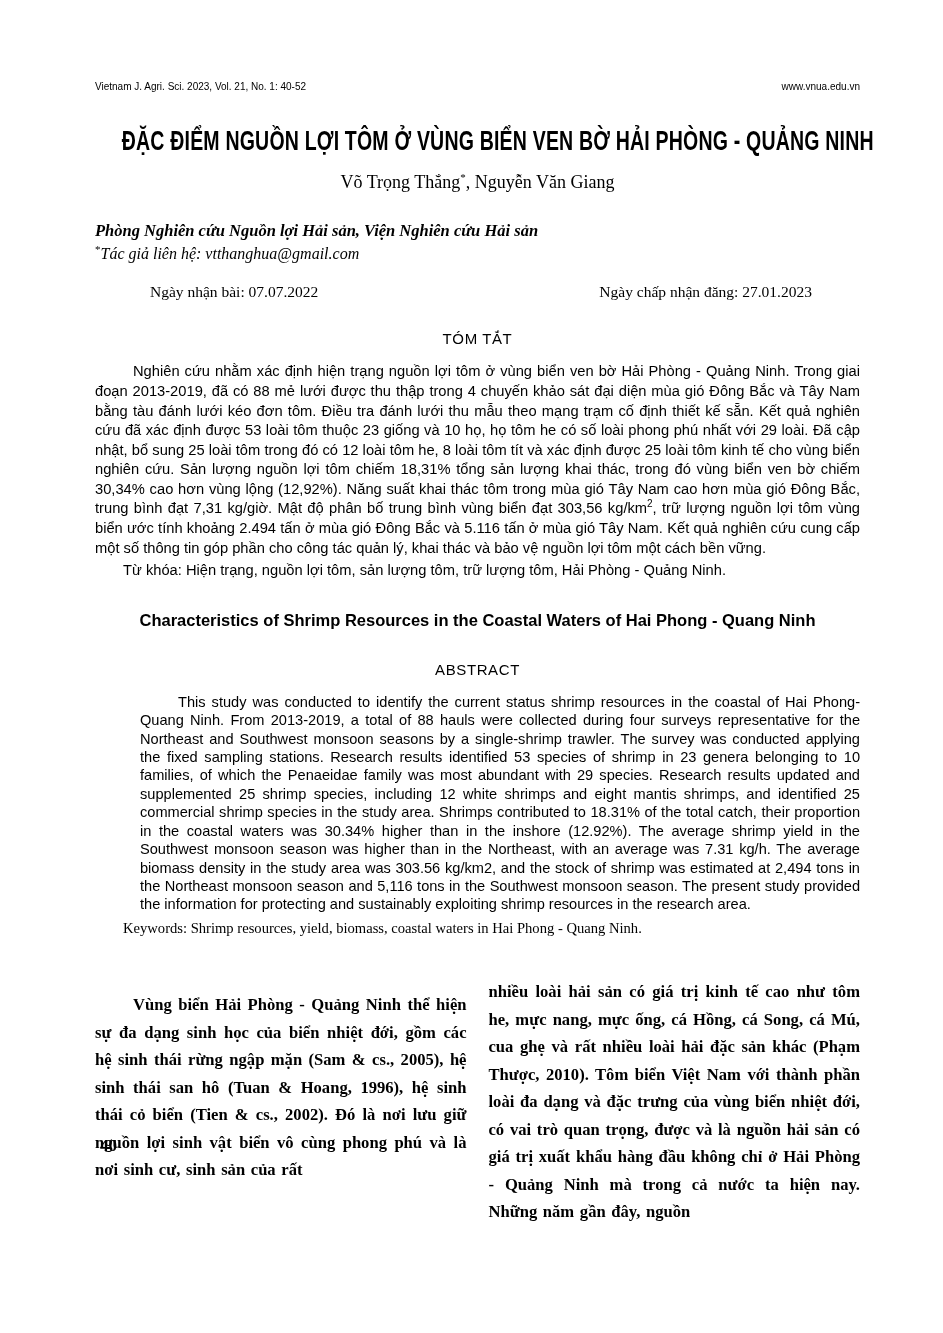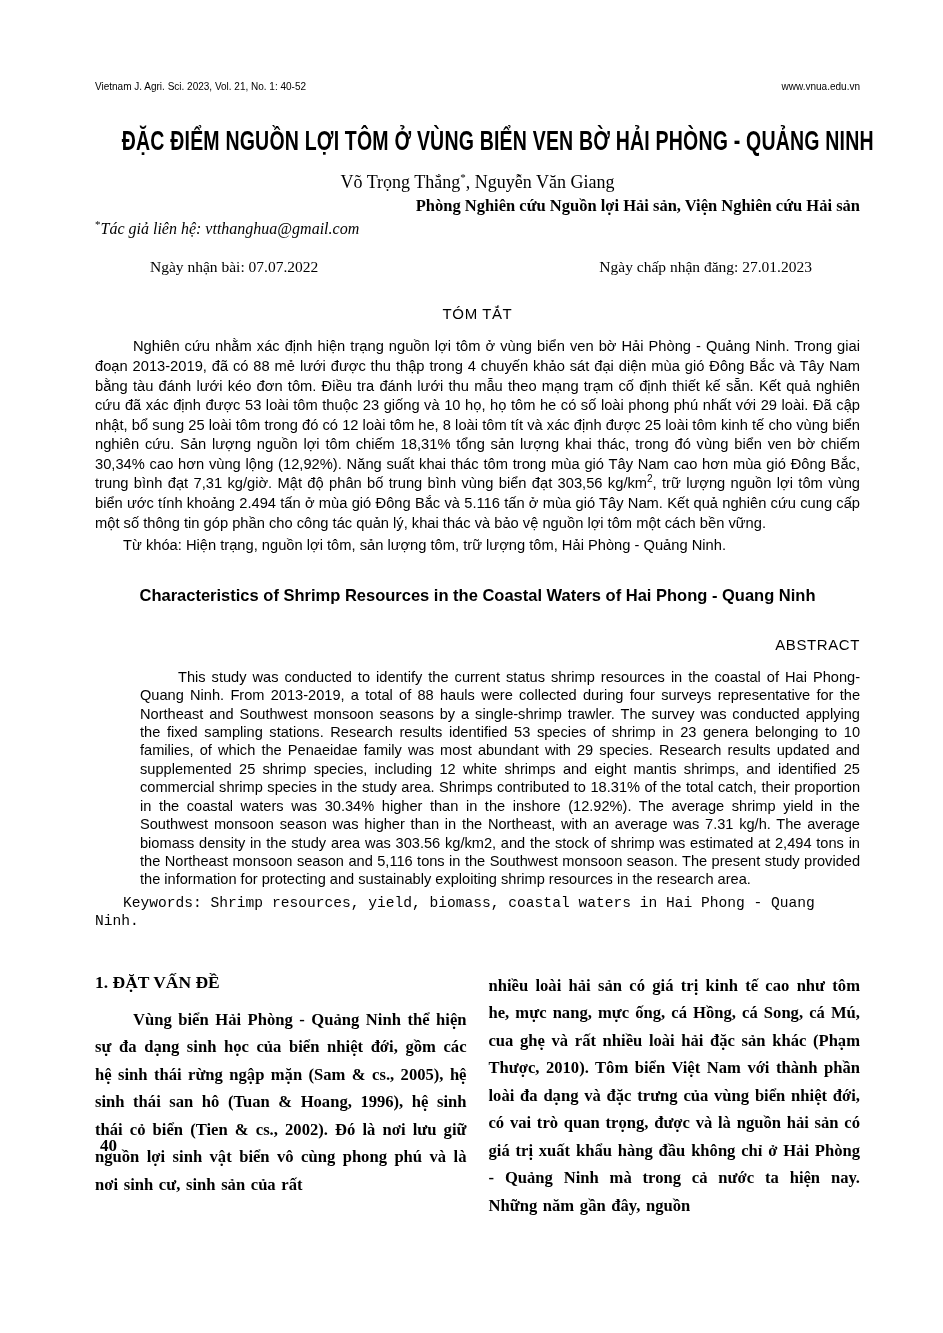--- a/index.html
+++ b/index.html
@@ -40,24 +40,25 @@
   }
 
   .authors {
     margin-top: 18px;
     text-align: center;
     font-size: 18px;
   }
   .authors sup { font-size: 11px; }
 
   .affiliation {
-    margin-top: 3px;
-    text-align: right;
+    margin-top: 28px;
+    text-align: left;
     font-size: 16.5px;
     font-weight: 700;
+    font-style: italic;
   }
 
   .contact {
     margin-top: 2px;
     text-align: left;
     font-size: 16px;
     font-style: italic;
   }
   .contact sup { font-size: 11px; font-style: normal; }
 
@@ -99,39 +100,39 @@
   .title-en {
     margin-top: 30px;
     text-align: center;
     font-family: "Liberation Sans", sans-serif;
     font-weight: 700;
     font-size: 16.5px;
   }
 
   .abstract-en-heading {
     margin-top: 31px;
-    text-align: right;
+    text-align: center;
     font-family: "Liberation Sans", sans-serif;
     font-size: 15px;
     letter-spacing: 0.6px;
   }
 
   .abstract-en-body {
     margin-top: 15px;
     font-family: "Liberation Sans", sans-serif;
     font-size: 14.6px;
     line-height: 18.4px;
     text-align: justify;
     text-indent: 38px;
     margin-left: 45px;
   }
 
   .keywords-en {
     margin-top: 5px;
-    font-family: Liberation Mono, monospace;
+    font-family: Liberation Serif, serif;
     font-size: 14.6px;
     line-height: 18.4px;
     text-indent: 28px;
   }
 
   
   .columns {
     margin-top: 41px;
     display: flex;
     gap: 22px;
@@ -193,21 +194,20 @@
 <div class="abstract-vi-body"><span>Nghiên cứu nhằm xác định hiện trạng nguồn lợi tôm ở vùng biển ven bờ Hải Phòng - Quảng Ninh. Trong giai đoạn 2013-2019, đã có 88 mẻ lưới được thu thập trong 4 chuyến khảo sát đại diện mùa gió Đông Bắc và Tây Nam bằng tàu đánh lưới kéo đơn tôm. Điều tra đánh lưới thu mẫu theo mạng trạm cố định thiết kế sẵn. Kết quả nghiên cứu đã xác định được 53 loài tôm thuộc 23 giống và 10 họ, họ tôm he có số loài phong phú nhất với 29 loài. Đã cập nhật, bổ sung 25 loài tôm trong đó có 12 loài tôm he, 8 loài tôm tít và xác định được 25 loài tôm kinh tế cho vùng biển nghiên cứu. Sản lượng nguồn lợi tôm chiếm 18,31% tổng sản lượng khai thác, trong đó vùng biển ven bờ chiếm 30,34% cao hơn vùng lộng (12,92%). Năng suất khai thác tôm trong mùa gió Tây Nam cao hơn mùa gió Đông Bắc, trung bình đạt 7,31 kg/giờ. Mật độ phân bố trung bình vùng biển đạt 303,56 kg/km</span><sup>2</sup><span>, trữ lượng nguồn lợi tôm vùng biển ước tính khoảng 2.494 tấn ở mùa gió Đông Bắc và 5.116 tấn ở mùa gió Tây Nam. Kết quả nghiên cứu cung cấp một số thông tin góp phần cho công tác quản lý, khai thác và bảo vệ nguồn lợi tôm một cách bền vững.</span></div>
 <div class="keywords-vi">Từ khóa: Hiện trạng, nguồn lợi tôm, sản lượng tôm, trữ lượng tôm, Hải Phòng - Quảng Ninh.</div>
 
 <div class="title-en">Characteristics of Shrimp Resources in the Coastal Waters of Hai Phong - Quang Ninh</div>
 <div class="abstract-en-heading">ABSTRACT</div>
 <div class="abstract-en-body">This study was conducted to identify the current status shrimp resources in the coastal of Hai Phong-Quang Ninh. From 2013-2019, a total of 88 hauls were collected during four surveys representative for the Northeast and Southwest monsoon seasons by a single-shrimp trawler. The survey was conducted applying the fixed sampling stations. Research results identified 53 species of shrimp in 23 genera belonging to 10 families, of which the Penaeidae family was most abundant with 29 species. Research results updated and supplemented 25 shrimp species, including 12 white shrimps and eight mantis shrimps, and identified 25 commercial shrimp species in the study area. Shrimps contributed to 18.31% of the total catch, their proportion in the coastal waters was 30.34% higher than in the inshore (12.92%). The average shrimp yield in the Southwest monsoon season was higher than in the Northeast, with an average was 7.31 kg/h. The average biomass density in the study area was 303.56 kg/km2, and the stock of shrimp was estimated at 2,494 tons in the Northeast monsoon season and 5,116 tons in the Southwest monsoon season. The present study provided the information for protecting and sustainably exploiting shrimp resources in the research area.</div>
 <div class="keywords-en">Keywords: Shrimp resources, yield, biomass, coastal waters in Hai Phong - Quang Ninh.</div>
 
 <div class="columns">
   <div class="col col-left">
-    <div class="section-heading">1. ĐẶT VẤN ĐỀ</div>
     <div class="col-body">Vùng biển Hải Phòng - Quảng Ninh thể hiện sự đa dạng sinh học của biển nhiệt đới, gồm các hệ sinh thái rừng ngập mặn (Sam &amp; cs., 2005), hệ sinh thái san hô (Tuan &amp; Hoang, 1996), hệ sinh thái cỏ biển (Tien &amp; cs., 2002). Đó là nơi lưu giữ nguồn lợi sinh vật biển vô cùng phong phú và là nơi sinh cư, sinh sản của rất</div>
   </div>
   <div class="col col-right">
     <div class="col-body">nhiều loài hải sản có giá trị kinh tế cao như tôm he, mực nang, mực ống, cá Hồng, cá Song, cá Mú, cua ghẹ và rất nhiều loài hải đặc sản khác (Phạm Thược, 2010). Tôm biển Việt Nam với thành phần loài đa dạng và đặc trưng của vùng biển nhiệt đới, có vai trò quan trọng, được và là nguồn hải sản có giá trị xuất khẩu hàng đầu không chỉ ở Hải Phòng - Quảng Ninh mà trong cả nước ta hiện nay. Những năm gần đây, nguồn</div>
   </div>
 </div>
 
 <div class="page-number">40</div>
 
 </body></html>

